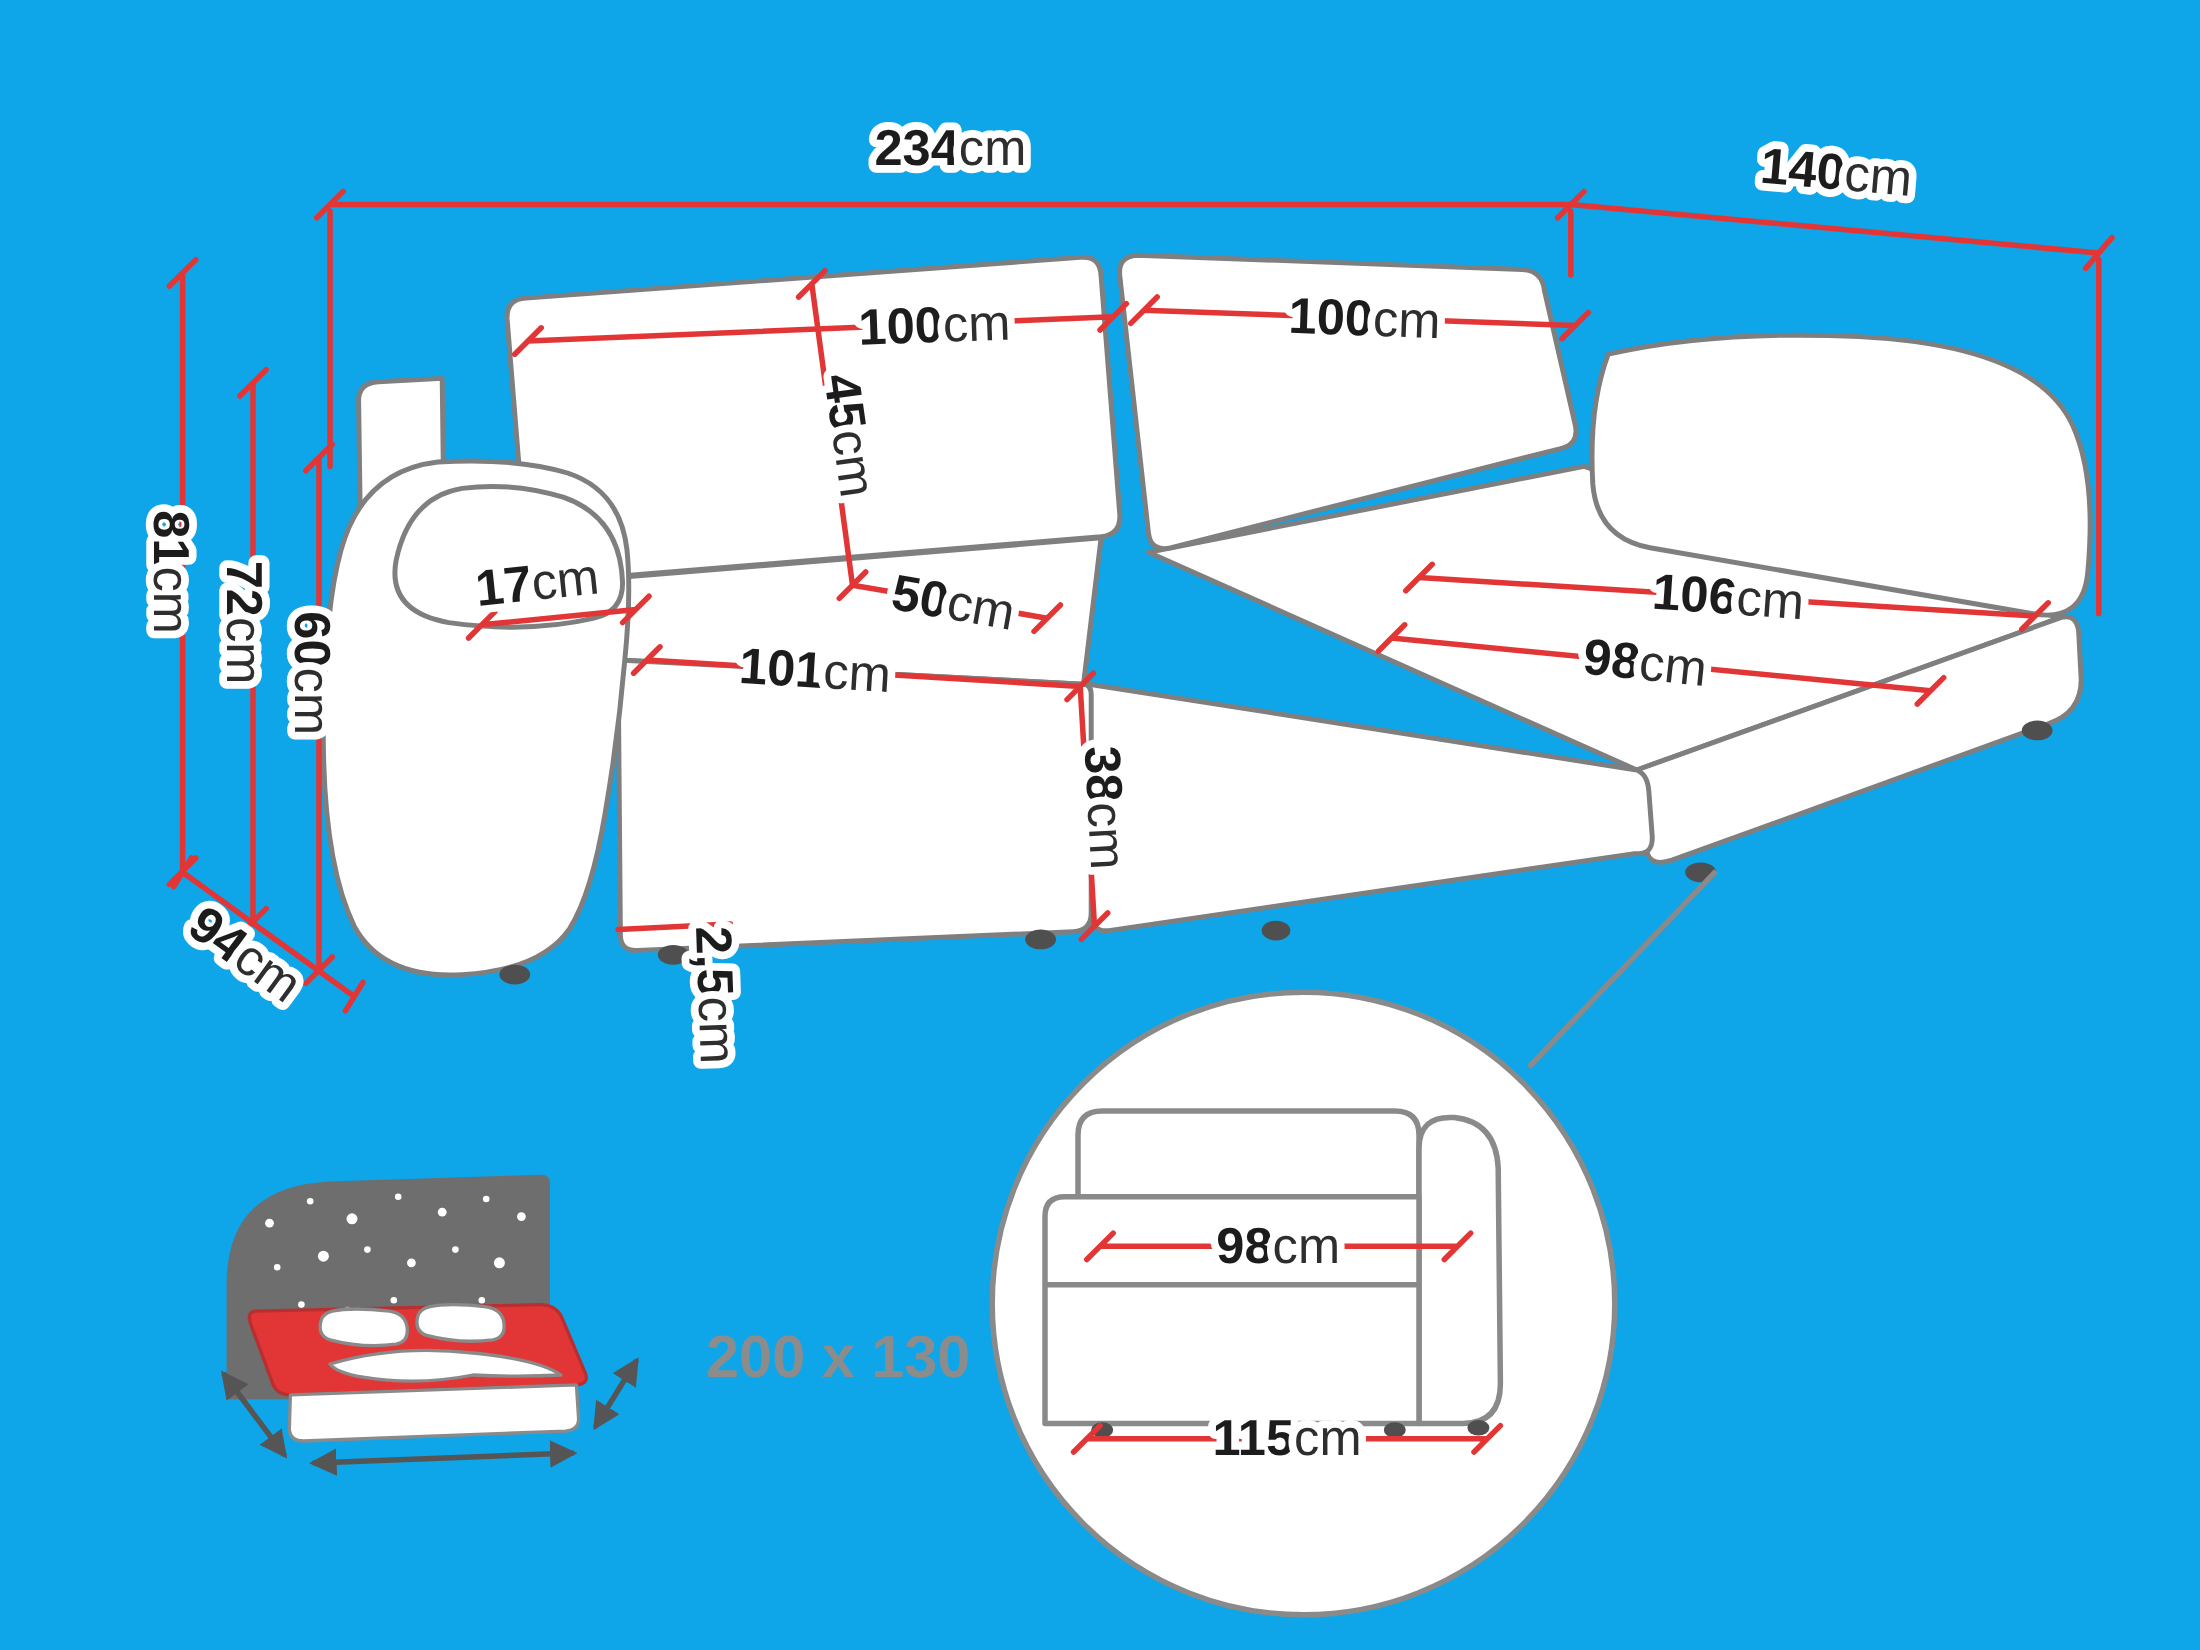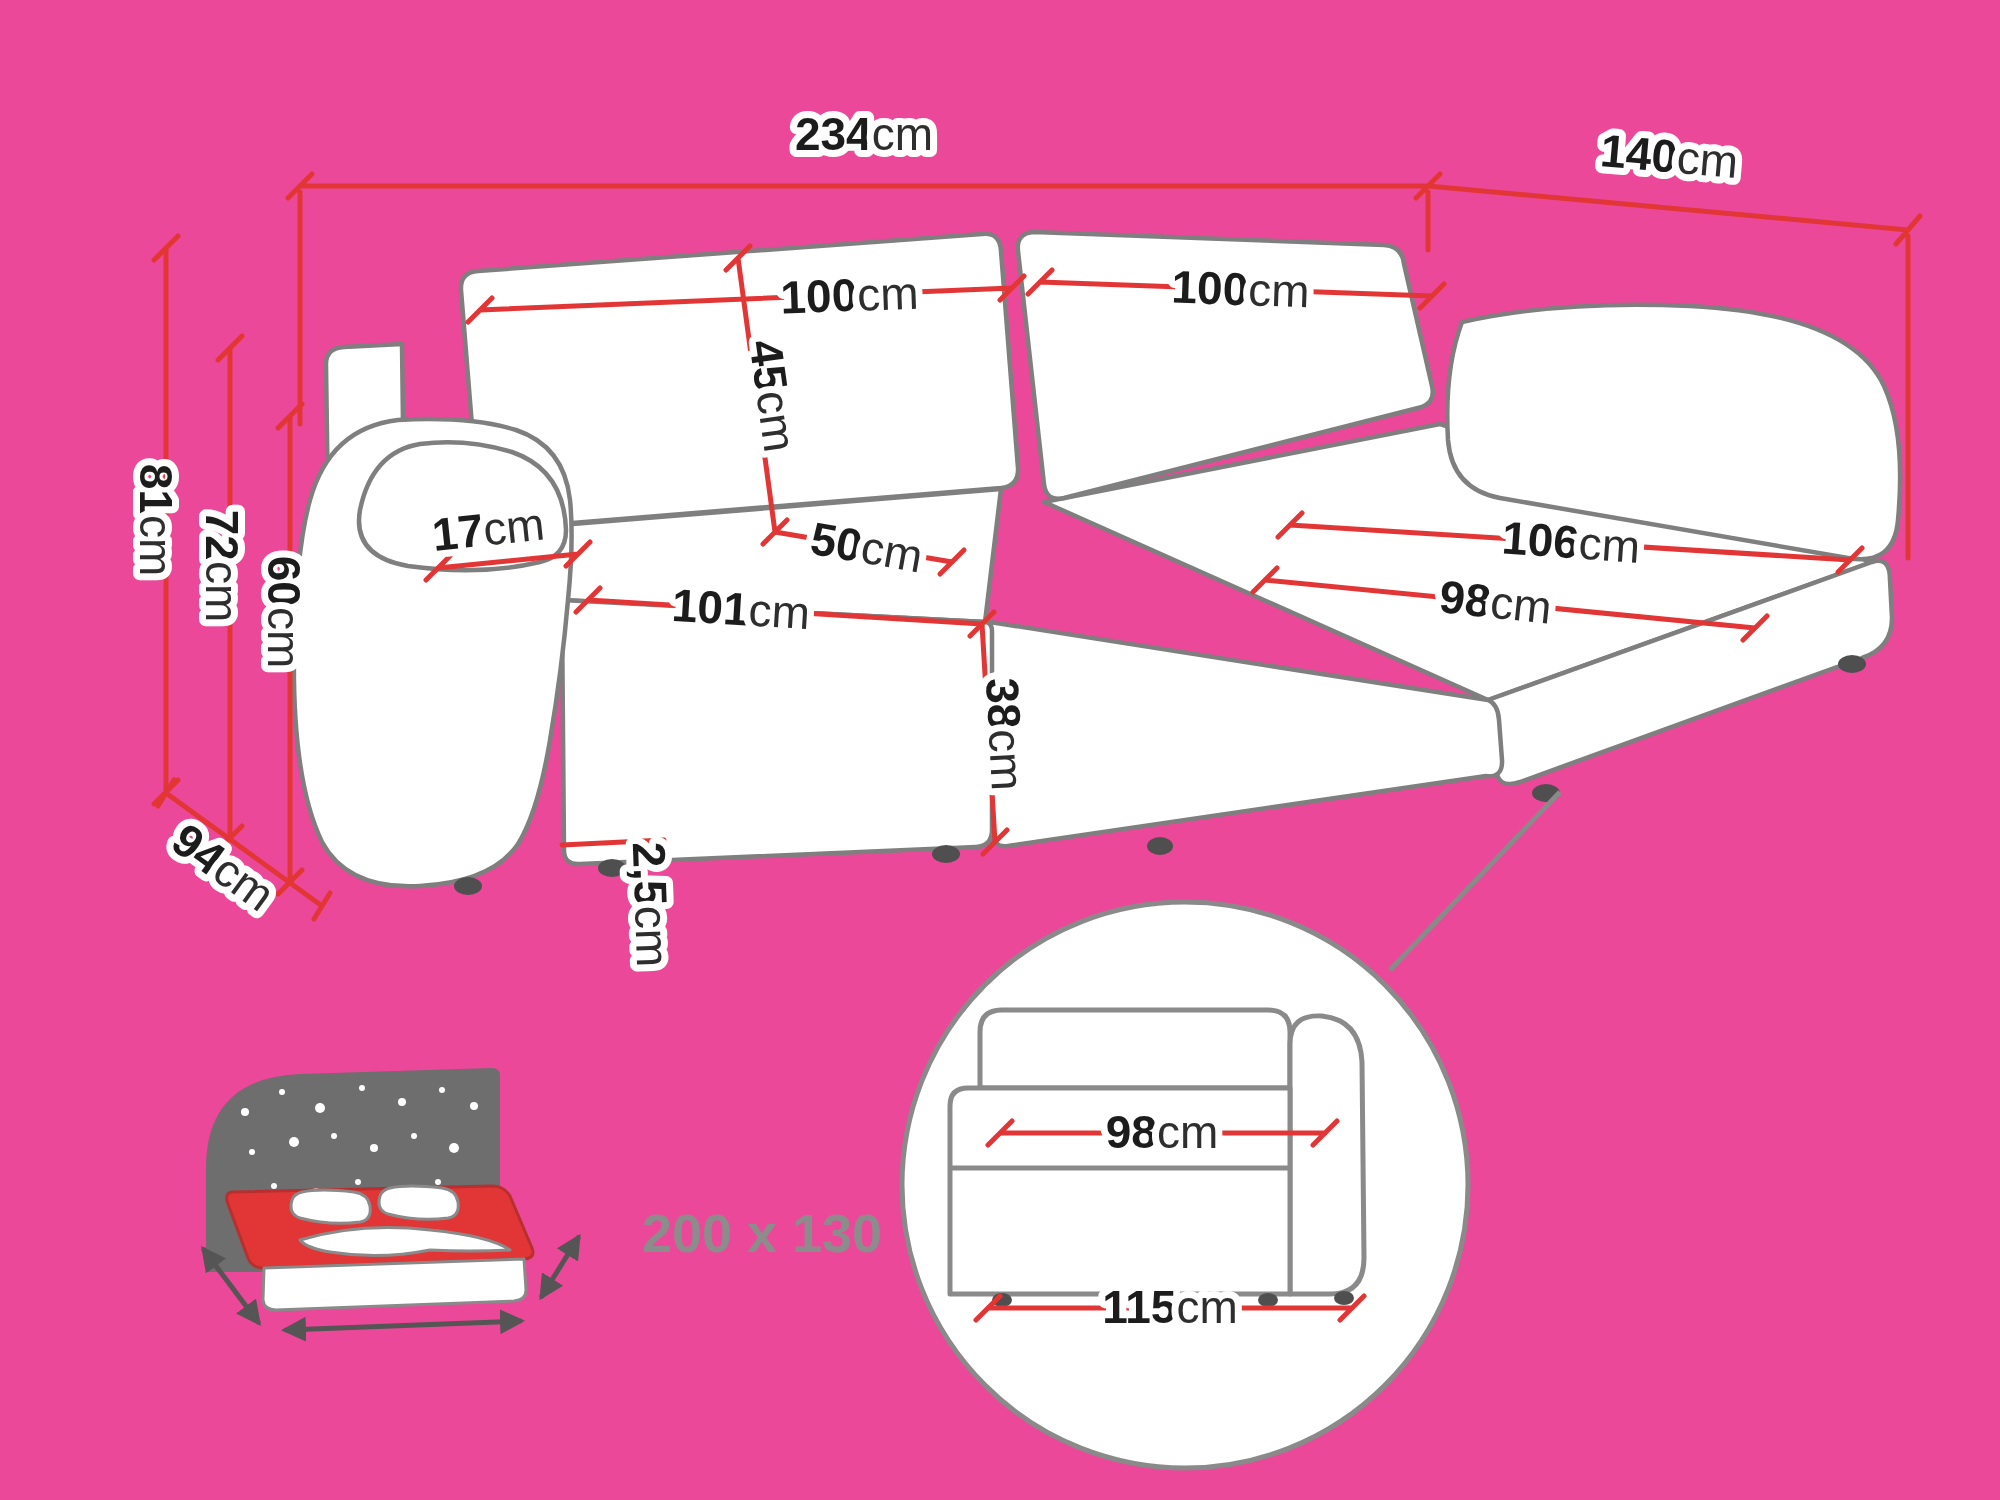--- a/index.html
+++ b/index.html
@@ -1,16 +1,16 @@
 <!DOCTYPE html>
 <html><head>
 <meta charset="utf-8">
 <style>
   html,body{margin:0;padding:0;background:#fff;}
-  .stage{width:2000px;height:1500px;position:relative;background:#ec4899;}
+  .stage{width:2000px;height:1500px;position:relative;background:#0ea5e9;}
   svg{display:block;}
   
   .gray path{fill:#fff;stroke:#7f7f7f;stroke-width:4.5;stroke-linejoin:round;stroke-linecap:round;}
   .leg{fill:#4f4f4f;stroke:none;}
   
   .red path{fill:none;stroke:#e23636;stroke-width:5;stroke-linecap:round;}
   
   text{font-family:"Liberation Sans","DejaVu Sans",sans-serif;font-weight:700;font-size:46px;fill:#1c1c1c;text-anchor:middle;}
   text .unit{font-weight:400;fill:#2e2e2e;}
   .halo{paint-order:stroke;stroke:#fff;stroke-width:14px;stroke-linejoin:round;}

